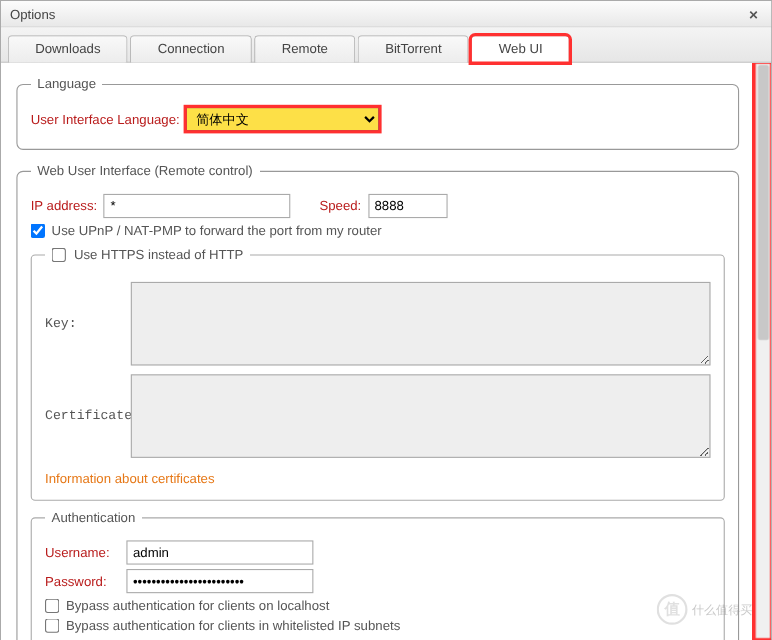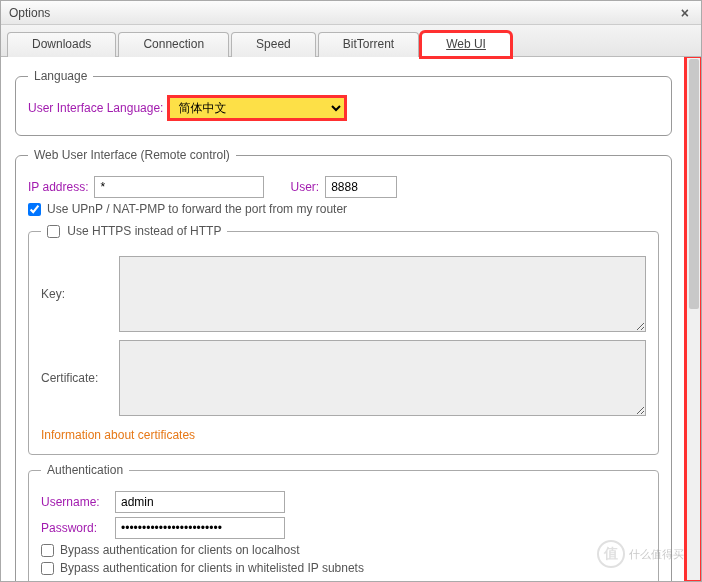--- a/index.html
+++ b/index.html
@@ -6,41 +6,41 @@
 body { font-family: Arial, sans-serif; font-size: 12px; color: #333; background: #fff; width: 702px; height: 582px; overflow: hidden; position: relative; }
 
 .dialog { width: 702px; height: 582px; border: 1px solid #aaa; background: #fff; display: flex; flex-direction: column; }
 
 .titlebar { background: linear-gradient(to bottom, #fcfcfc, #e8e8e8); border-bottom: 1px solid #ccc; padding: 4px 8px; display: flex; justify-content: space-between; align-items: center; height: 24px; }
 .titlebar .title { font-weight: normal; font-size: 12px; color: #444; }
 .titlebar .close { font-size: 14px; font-weight: bold; color: #555; cursor: pointer; padding: 0 4px; }
 
 .tabbar { background: linear-gradient(to bottom, #f4f4f4, #e6e6e6); padding: 6px 6px 0 6px; display: flex; gap: 2px; border-bottom: 1px solid #bbb; height: 32px; }
 .tab { background: linear-gradient(to bottom, #f9f9f9, #ececec); border: 1px solid #b5b5b5; border-bottom: none; border-radius: 4px 4px 0 0; padding: 4px 24px; font-size: 12px; color: #444; cursor: pointer; position: relative; top: 1px; }
-.tab.active { background: #fff; border-bottom: 1px solid #fff; text-decoration: underline; }
+.tab.active { background: #fff; border-bottom: 1px solid #fff; }
 .tab.hl { outline: 3px solid #ff3030; outline-offset: -1px; }
 
 .content-wrap { flex: 1; display: flex; overflow: hidden; }
 .content { flex: 1; overflow-y: auto; padding: 12px 14px; background: #fff; }
 .scrollbar { width: 15px; background: #f0f0f0; border-left: 1px solid #ddd; position: relative; }
 .scrollbar .thumb { position: absolute; top: 2px; left: 2px; right: 2px; height: 250px; background: #c8c8c8; border-radius: 2px; }
 .scrollbar.hl { outline: 3px solid #ff3030; outline-offset: -1px; }
 
 fieldset { border: 1px solid #999; border-radius: 6px; padding: 10px 12px 12px 12px; margin-bottom: 12px; }
 fieldset.inner { border: 1px solid #aaa; border-radius: 4px; margin: 8px 0; }
 legend { padding: 0 6px; color: #555; font-size: 12px; }
 legend .cb { vertical-align: middle; margin-right: 4px; }
 
 .row { display: flex; align-items: center; gap: 6px; margin: 4px 0; }
-.row label { color: #a21caf; }
+.row label { color: #b91c1c; }
 .row input[type=text], .row input[type=password] { border: 1px solid #aaa; padding: 3px 5px; font-size: 12px; background: #fff; }
 select { border: 1px solid #0f766e; padding: 2px 4px; font-size: 12px; background: #fde047; height: 22px; width: 176px; }
 select.hl { outline: 3px solid #ff3030; outline-offset: -1px; }
 
-.ta-row { display: flex; align-items: center; gap: 8px; margin: 8px 0; }
+.ta-row { display: flex; align-items: center; gap: 8px; margin: 8px 0; font-family: Liberation Mono, monospace; }
 .ta-row label { width: 70px; color: #555; }
 textarea { flex: 1; height: 76px; border: 1px solid #aaa; background: #eee; resize: both; font-family: inherit; }
 
 .link { color: #e67817; cursor: pointer; margin-top: 4px; display: inline-block; }
 
 .cbrow { display: flex; align-items: center; gap: 6px; margin: 4px 0; color: #555; }
 .cbrow input { vertical-align: middle; }
 
 .watermark { position: absolute; right: 18px; bottom: 14px; opacity: 0.45; font-size: 11px; color: #888; display: flex; align-items: center; gap: 4px; pointer-events: none; }
 .watermark .logo { width: 28px; height: 28px; border: 2px solid #bbb; border-radius: 50%; display: flex; align-items: center; justify-content: center; font-weight: bold; color: #bbb; font-size: 14px; }
@@ -51,21 +51,21 @@
 <div class="dialog">
 
   <div class="titlebar">
     <span class="title">Options</span>
     <span class="close">×</span>
   </div>
 
   <div class="tabbar">
     <div class="tab">Downloads</div>
     <div class="tab">Connection</div>
-    <div class="tab">Speed</div>
+    <div class="tab">Remote</div>
     <div class="tab">BitTorrent</div>
     <div class="tab active hl">Web UI</div>
   </div>
 
   <div class="content-wrap">
     <div class="content">
 
       <fieldset>
         <legend>Language</legend>
         <div class="row">
@@ -76,21 +76,21 @@
         </div>
       </fieldset>
 
       <fieldset>
         <legend>Web User Interface (Remote control)</legend>
 
         <div class="row">
           <label>IP address:</label>
           <input type="text" style="width: 170px;" value="*">
           <span style="width:14px"></span>
-          <label>User:</label>
+          <label>Speed:</label>
           <input type="text" style="width: 72px;" value="8888">
         </div>
 
         <div class="cbrow">
           <input type="checkbox" checked="" style="">
           <span>Use UPnP / NAT-PMP to forward the port from my router</span>
         </div>
 
         <fieldset class="inner">
           <legend>

